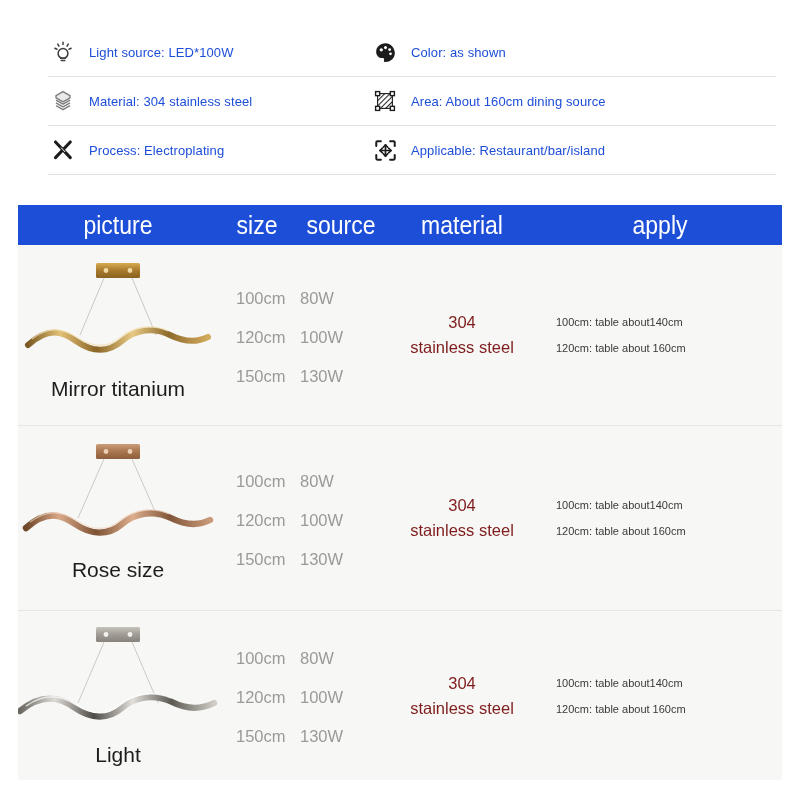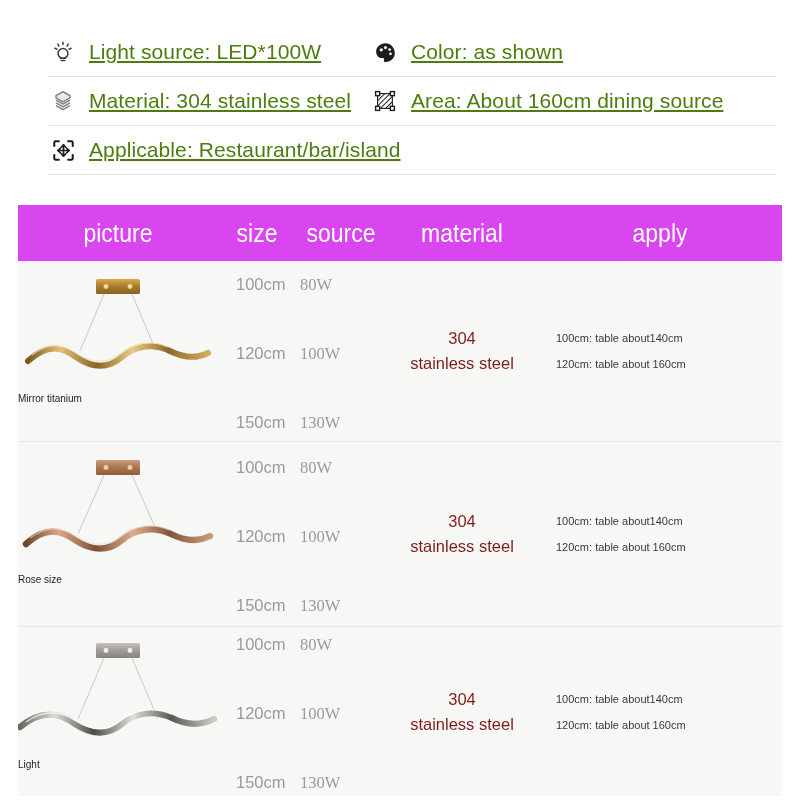--- a/index.html
+++ b/index.html
@@ -39,37 +39,36 @@
     width: 30px;
     height: 30px;
     flex: 0 0 30px;
     display: flex;
     align-items: center;
     justify-content: center;
     margin-right: 11px;
   }
   .spec-icon svg { display: block; }
   .spec-text {
-    font-size: 21px;
-    color: #4d7c0f;
+    font-size: 13px;
+    color: #1d4ed8;
     letter-spacing: .1px;
     white-space: nowrap;
-    text-decoration: underline;
   }
 
   
   .table {
     position: absolute;
     left: 18px;
     top: 205px;
     width: 764px;
   }
   .thead {
-    background: #d946ef;
-    height: 56px;
+    background: #1d4ed8;
+    height: 40px;
     display: flex;
     align-items: center;
   }
   .th {
     color: #ffffff;
     font-size: 25px;
     text-align: center;
     font-family: "Liberation Sans Narrow", "Liberation Sans", sans-serif;
     transform: scaleX(.92);
     white-space: nowrap;
@@ -91,42 +90,42 @@
   .c-apply { flex: 1; }
 
   
   .lamp-wrap {
     position: relative;
     width: 200px;
     height: 122px;
     margin-top: 8px;
   }
   .lamp-caption {
-    font-size: 10px;
+    text-align: center;
+    font-size: 21px;
     color: #1d1d1d;
     margin-top: 2px;
   }
 
   
   .stack {
     display: flex;
     flex-direction: column;
     justify-content: center;
     height: 100%;
     padding-top: 4px;
     box-sizing: border-box;
-    gap: 30px;
   }
   .stack span {
     font-size: 16.5px;
     color: #9a9a9a;
     line-height: 39px;
   }
   .c-size .stack { padding-left: 18px; }
-  .c-src  .stack { padding-left: 4px; font-family: Liberation Serif, serif; }
+  .c-src  .stack { padding-left: 4px; }
 
   
   .mat {
     display: flex;
     flex-direction: column;
     justify-content: center;
     align-items: center;
     height: 100%;
     font-size: 16.5px;
     color: #7f1d1d;
@@ -208,20 +207,34 @@
             <rect x="2.8" y="18.8" width="4.4" height="4.4"></rect>
             <rect x="18.8" y="18.8" width="4.4" height="4.4"></rect>
           </g>
         </svg>
       </span>
       <span class="spec-text">Area: About 160cm dining source</span>
     </div>
   </div>
 
   <div class="spec-row">
+    <div class="spec-cell left">
+      <span class="spec-icon">
+        <svg width="26" height="26" viewBox="0 0 26 26">
+          <g stroke="#1c1c1c" stroke-width="3.1" stroke-linecap="round">
+            <line x1="5.5" y1="5.0" x2="20.3" y2="20.6"></line>
+            <line x1="20.3" y1="5.0" x2="5.5" y2="20.6"></line>
+          </g>
+          <g stroke="#ffffff" stroke-width="1.0">
+            <line x1="11.0" y1="10.6" x2="15.2" y2="15.0"></line>
+          </g>
+        </svg>
+      </span>
+      <span class="spec-text">Process: Electroplating</span>
+    </div>
     <div class="spec-cell right">
       <span class="spec-icon">
         <svg width="25" height="25" viewBox="0 0 26 26">
           <g fill="none" stroke="#1c1c1c" stroke-width="2.1" stroke-linecap="round">
             <path d="M3.4 8.2V4.6a1.2 1.2 0 0 1 1.2-1.2h3.6"></path>
             <path d="M22.6 8.2V4.6a1.2 1.2 0 0 0-1.2-1.2h-3.6"></path>
             <path d="M3.4 17.8v3.6a1.2 1.2 0 0 0 1.2 1.2h3.6"></path>
             <path d="M22.6 17.8v3.6a1.2 1.2 0 0 1-1.2 1.2h-3.6"></path>
           </g>
           <g stroke="#1c1c1c" stroke-width="1.8" stroke-linecap="round" stroke-linejoin="round" fill="none">

